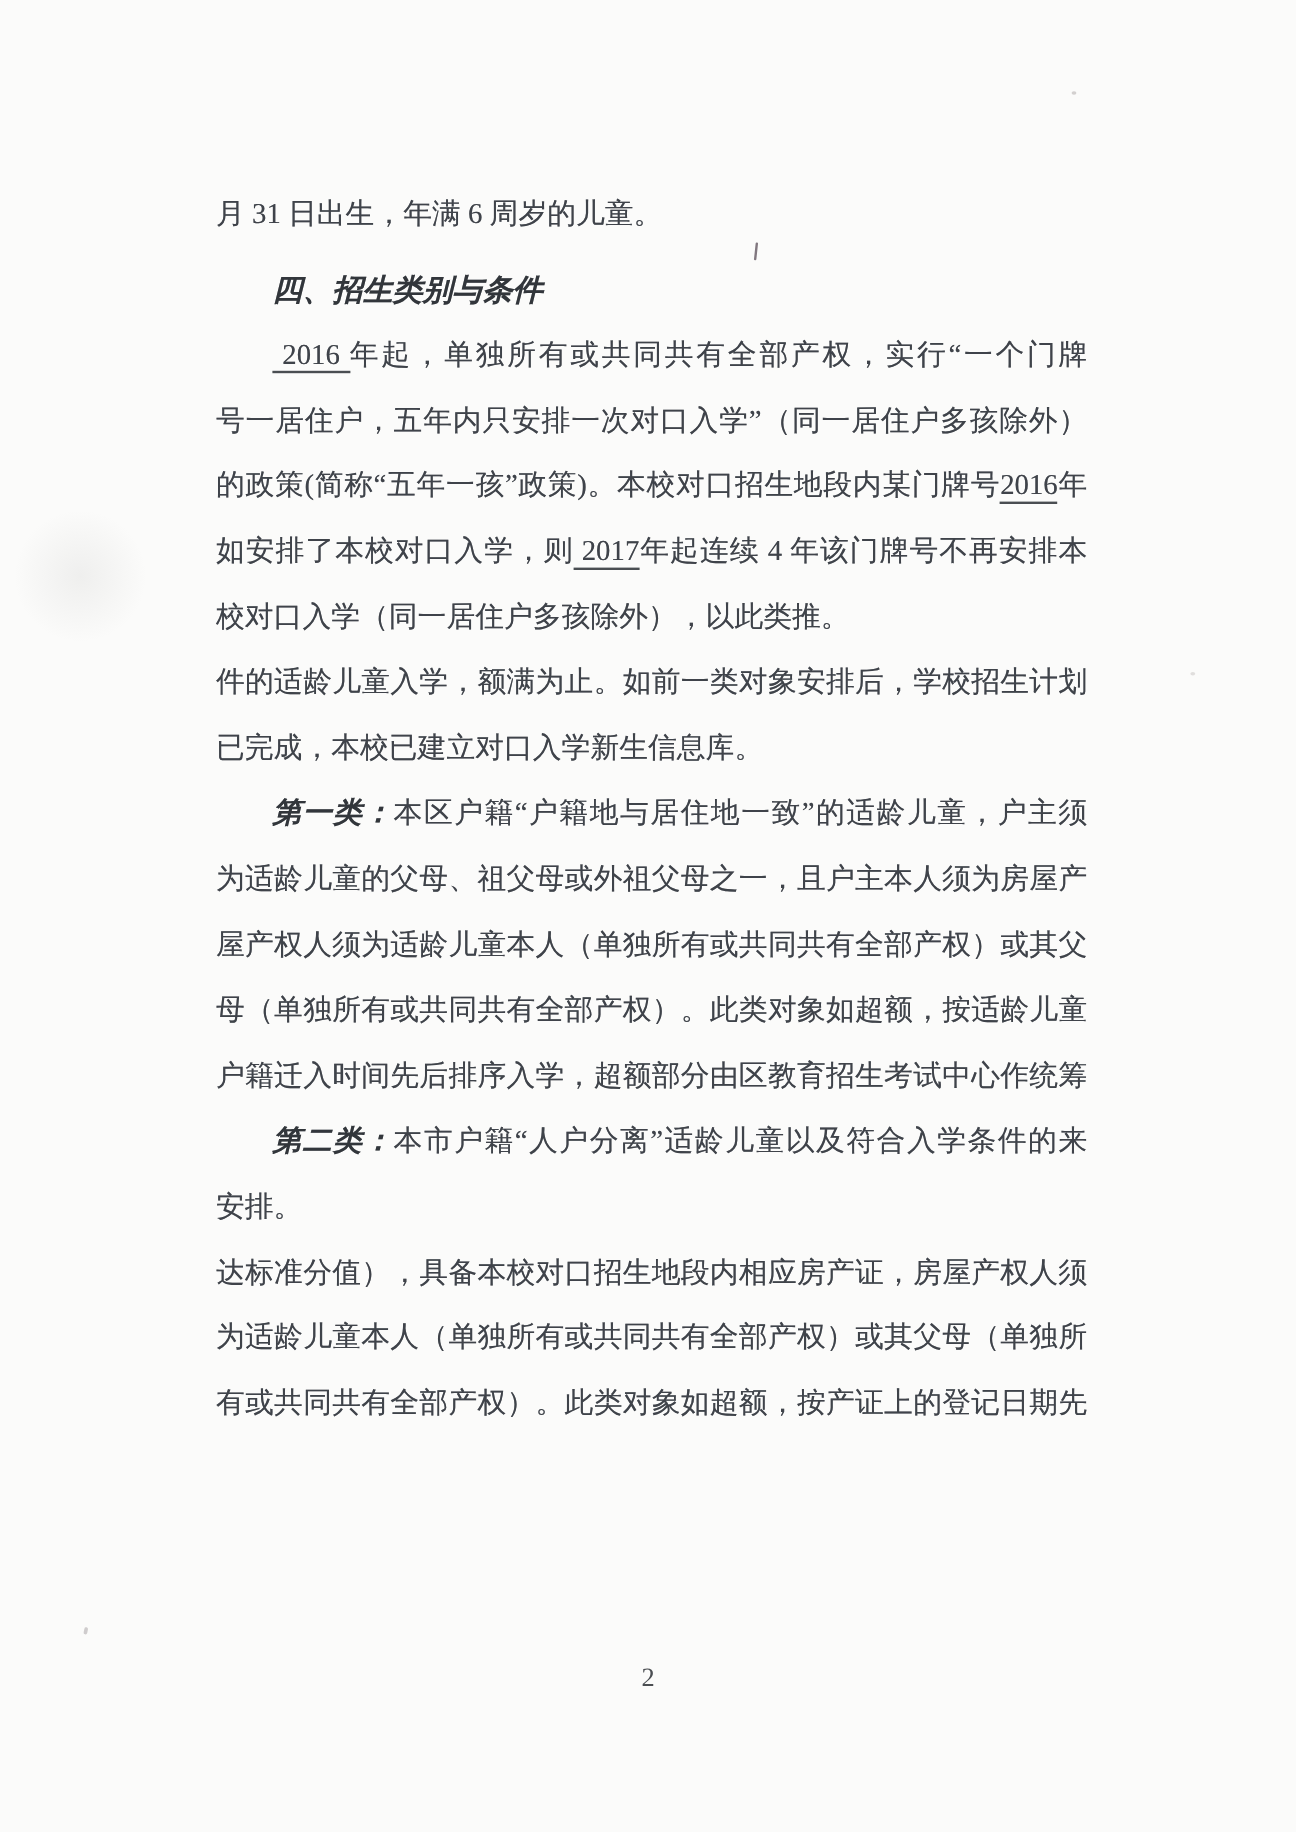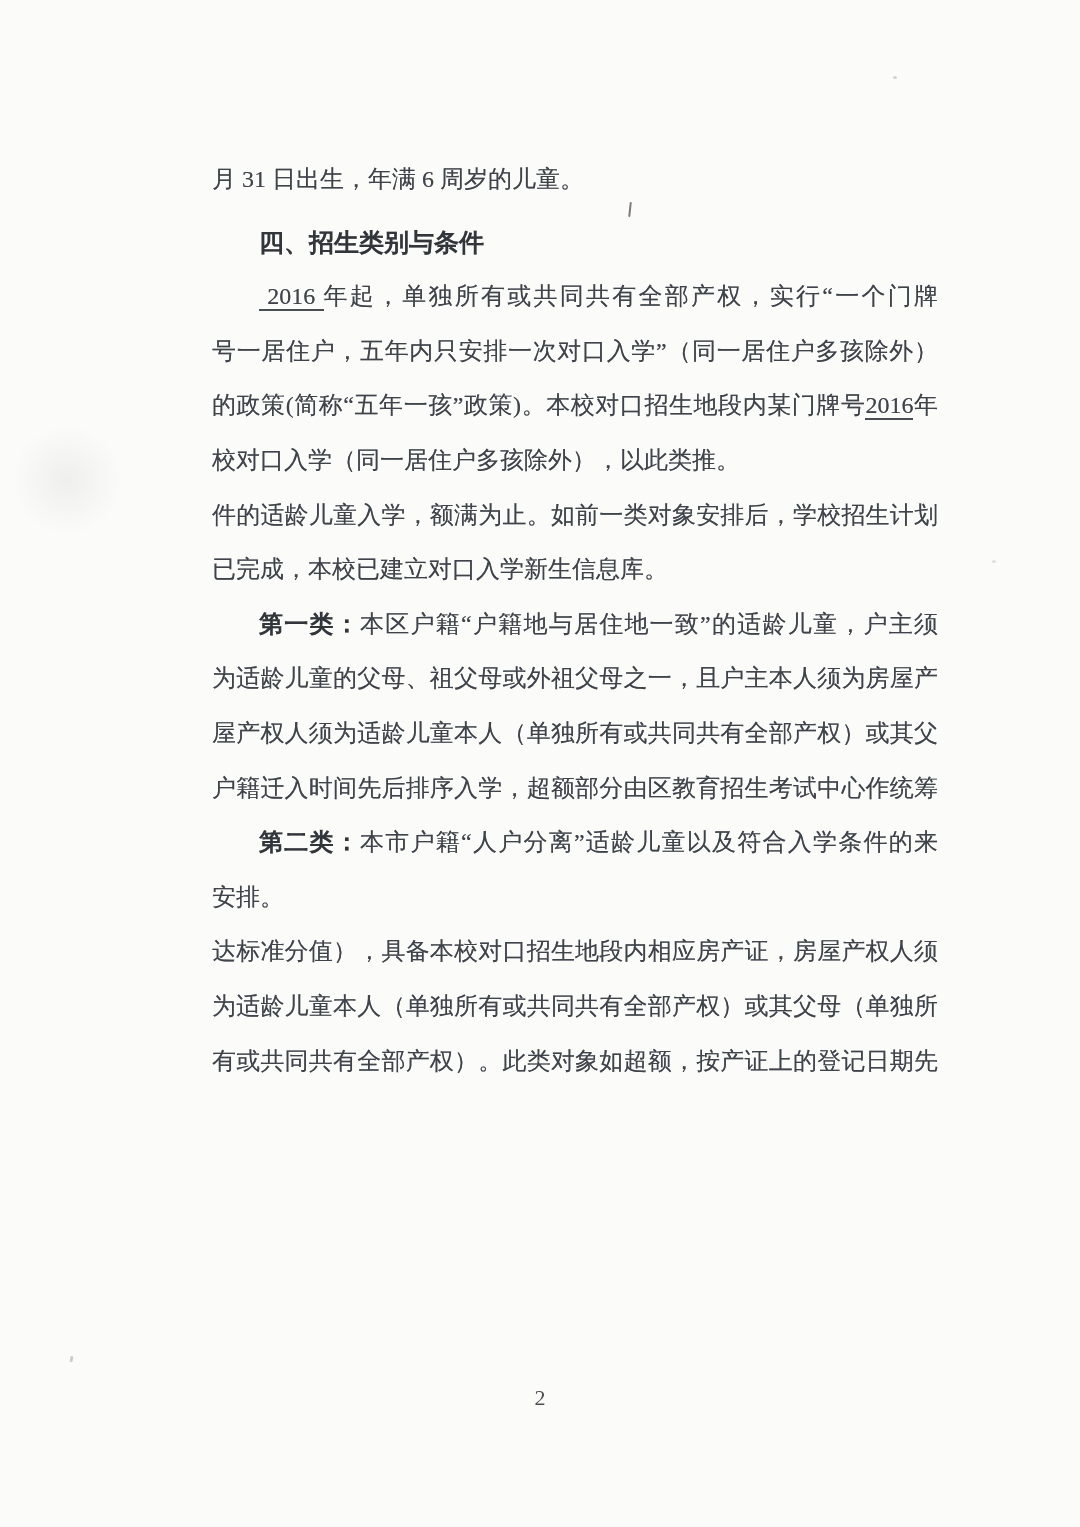--- a/index.html
+++ b/index.html
@@ -16,21 +16,20 @@
     background: var(--paper);
     overflow: hidden;
     font-family: "Liberation Serif", "DejaVu Serif", serif;
     color: var(--ink);
   }
   .text-block {
     position: absolute;
     left: 180px;
     top: 152px;
     width: 726px;
-    margin-left: 32px;
   }
   .line {
     height: 54.6px;
     line-height: 54.6px;
     font-size: 24px;
     color: var(--ink);
     text-shadow: 0 0 0.5px rgba(70,74,80,0.55);
   }
   .line.justify {
     text-align: justify;
@@ -40,20 +39,21 @@
   .line.heading {
     font-family: "Liberation Sans", "DejaVu Sans", sans-serif;
     font-weight: bold;
     font-size: 25px;
     color: var(--ink-bold);
     margin-top: 8px;
   }
   .seg-bold {
     font-weight: bold;
     color: var(--ink-bold);
+    font-style: italic;
   }
   .seg-underline {
     border-bottom: 2px solid var(--underline);
   }
   .page-number {
     position: absolute;
     left: 0;
     right: 0;
     top: 1385px;
     text-align: center;
@@ -95,26 +95,28 @@
   <div class="artifact artifact-dot-tr"></div>
   <div class="artifact artifact-dot-mid"></div>
   <div class="artifact artifact-dot-bl"></div>
 
   <div class="text-block" id="doc-body">
       <div class="line"><span>月 31 日出生，年满 6 周岁的儿童。</span></div>
       <div class="line heading indent"><span class="seg-bold">四、招生类别与条件</span></div>
       <div class="line indent justify"><span class="seg-underline">&nbsp;2016&nbsp;</span><span>年起，单独所有或共同共有全部产权，实行“一个门牌</span></div>
       <div class="line justify"><span>号一居住户，五年内只安排一次对口入学”（同一居住户多孩除外）</span></div>
       <div class="line justify"><span>的政策(简称“五年一孩”政策)。本校对口招生地段内某门牌号</span><span class="seg-underline">2016</span><span>年</span></div>
+      <div class="line justify"><span>如安排了本校对口入学，则</span><span class="seg-underline">&nbsp;2017</span><span>年起连续 4 年该门牌号不再安排本</span></div>
       <div class="line"><span>校对口入学（同一居住户多孩除外），以此类推。</span></div>
       <div class="line justify"><span>件的适龄儿童入学，额满为止。如前一类对象安排后，学校招生计划</span></div>
       <div class="line"><span>已完成，本校已建立对口入学新生信息库。</span></div>
       <div class="line indent justify"><span class="seg-bold">第一类：</span><span>本区户籍“户籍地与居住地一致”的适龄儿童，户主须</span></div>
       <div class="line justify"><span>为适龄儿童的父母、祖父母或外祖父母之一，且户主本人须为房屋产</span></div>
       <div class="line justify"><span>屋产权人须为适龄儿童本人（单独所有或共同共有全部产权）或其父</span></div>
+      <div class="line justify"><span>母（单独所有或共同共有全部产权）。此类对象如超额，按适龄儿童</span></div>
       <div class="line justify"><span>户籍迁入时间先后排序入学，超额部分由区教育招生考试中心作统筹</span></div>
       <div class="line indent justify"><span class="seg-bold">第二类：</span><span>本市户籍“人户分离”适龄儿童以及符合入学条件的来</span></div>
       <div class="line"><span>安排。</span></div>
       <div class="line justify"><span>达标准分值），具备本校对口招生地段内相应房产证，房屋产权人须</span></div>
       <div class="line justify"><span>为适龄儿童本人（单独所有或共同共有全部产权）或其父母（单独所</span></div>
       <div class="line justify"><span>有或共同共有全部产权）。此类对象如超额，按产证上的登记日期先</span></div>
     </div>
 
   <div class="page-number">2</div>
 </div>

